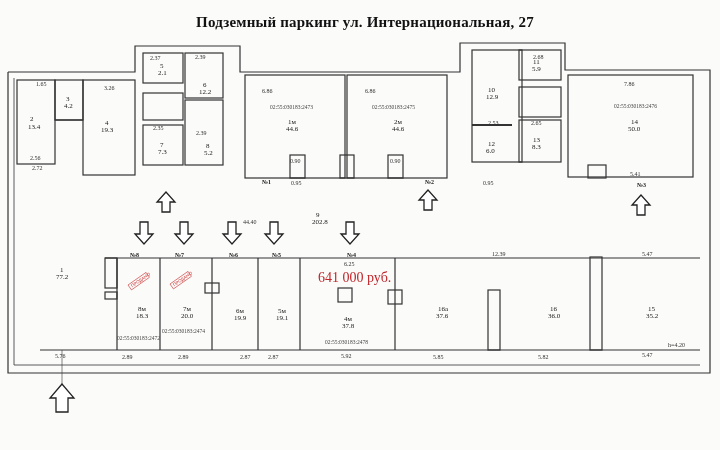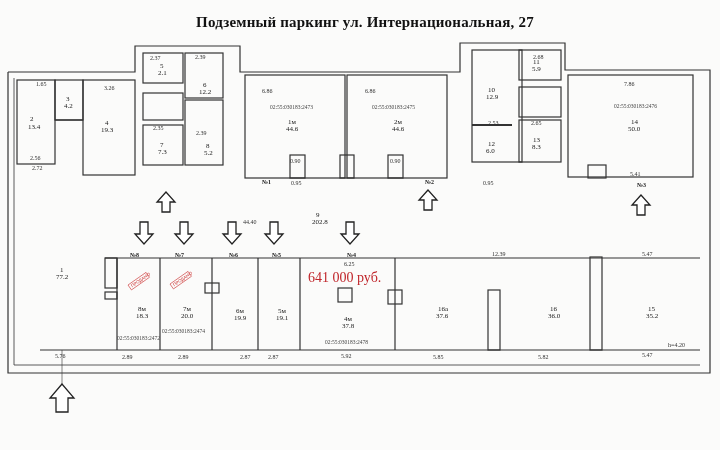--- a/index.html
+++ b/index.html
@@ -3,21 +3,21 @@
 <meta charset="utf-8">
 <style>
   html,body{margin:0;padding:0;}
   body{width:720px;height:450px;background:#fbfbfa;position:relative;overflow:hidden;font-family:"Liberation Serif",serif;color:#222;}
   .title{position:absolute;left:0;top:14px;width:720px;text-align:center;font-weight:bold;font-size:15px;letter-spacing:0.2px;color:#111;padding-left:10px;box-sizing:border-box;}
   svg{position:absolute;left:0;top:0;}
   .lbl{font-family:"Liberation Serif",serif;font-size:6px;fill:#333;}
   .area{font-family:"Liberation Serif",serif;font-size:7px;fill:#222;}
   .cad{font-family:"Liberation Serif",serif;font-size:5.5px;fill:#444;}
   .num{font-family:"Liberation Serif",serif;font-size:6px;fill:#222;font-weight:bold;}
-  .price{position:absolute;left:308px;top:270px;color:#c0262b;font-size:14px;font-family:"Liberation Serif",serif;}
+  .price{position:absolute;left:318px;top:270px;color:#c0262b;font-size:14px;font-family:"Liberation Serif",serif;}
   .sold{font-family:"Liberation Sans",sans-serif;font-size:4.5px;fill:#c33;}
 </style>
 </head>
 <body>
 
 <div class="title">Подземный паркинг ул. Интернациональная, 27</div>
 
 <svg width="720" height="450" viewBox="0 0 720 450">
   <g stroke="#333" stroke-width="1.2" fill="none">
 

